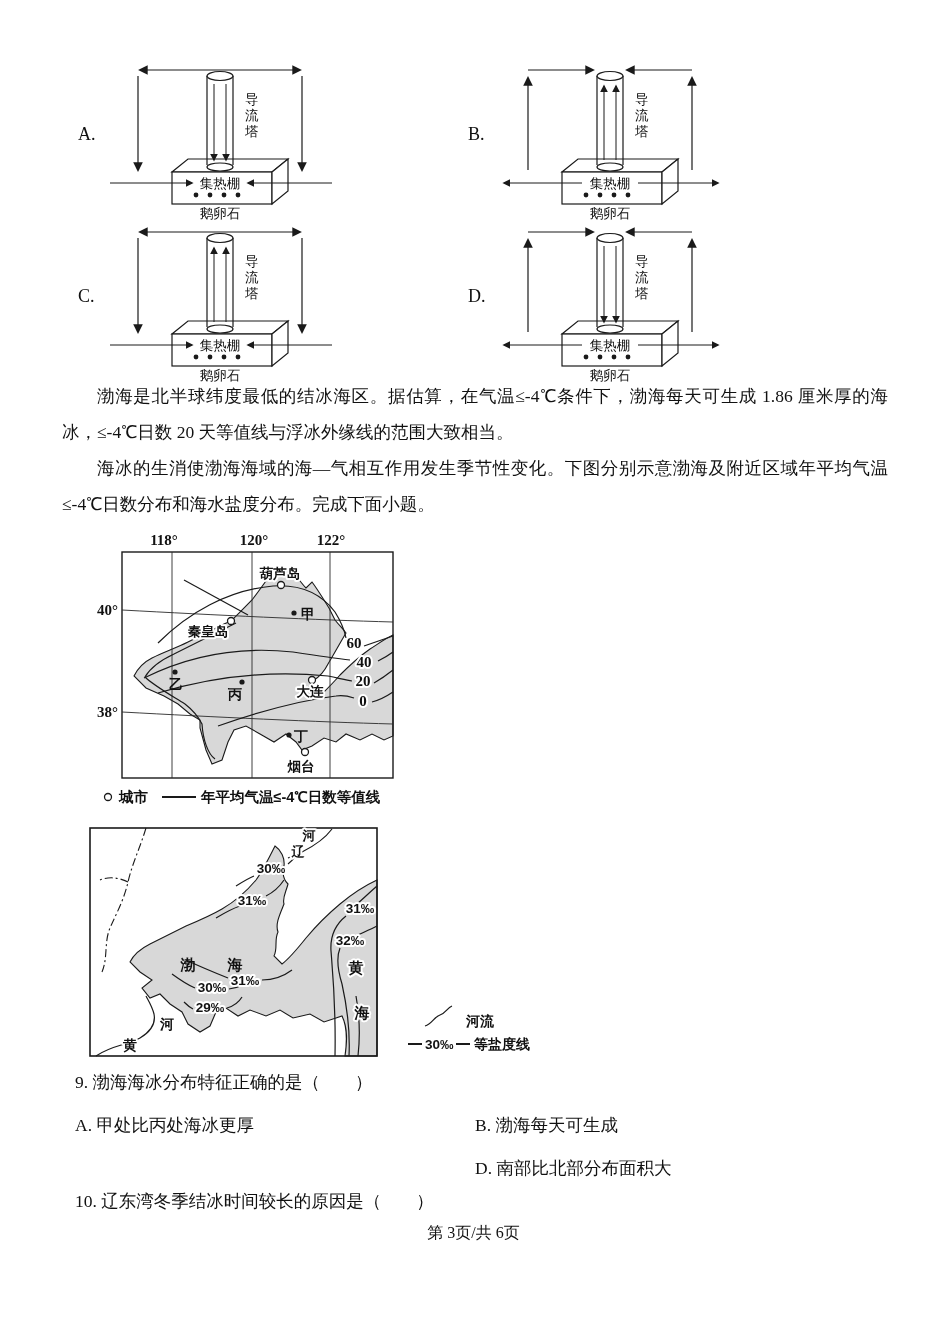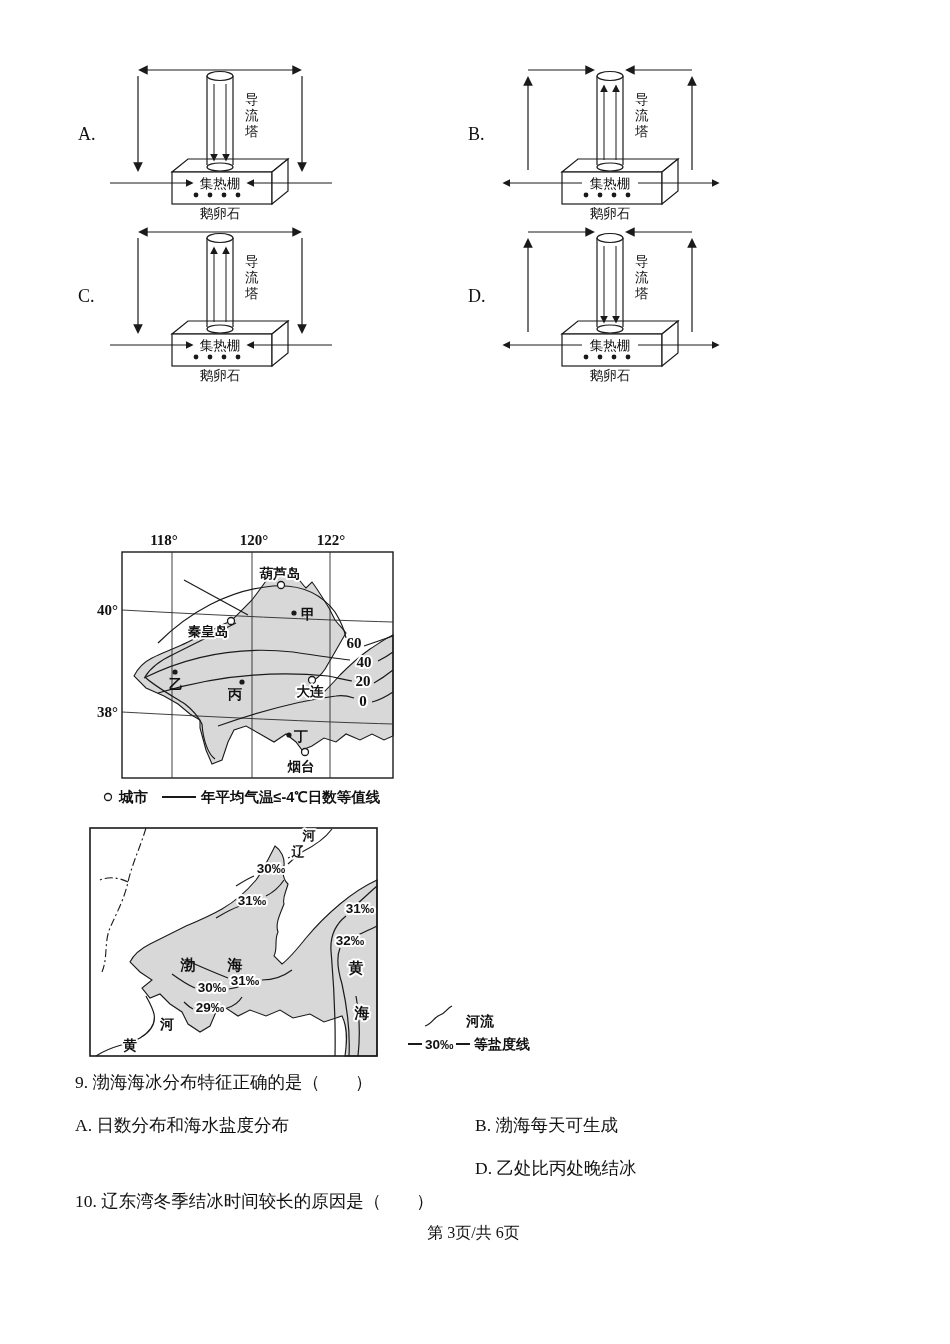--- a/index.html
+++ b/index.html
@@ -174,20 +174,24 @@
         <circle cx="132" cy="135" r="2.4"></circle>
       </g>
       <text class="d-serif" x="139" y="44">导</text>
       <text class="d-serif" x="139" y="60">流</text>
       <text class="d-serif" x="139" y="76">塔</text>
       <text class="d-serif" x="114" y="128" text-anchor="middle">集热棚</text>
       <text class="d-serif" x="114" y="158" text-anchor="middle">鹅卵石</text>
     </svg>
   </div>
 
+  <div class="para-block">
+    <p>渤海是北半球纬度最低的结冰海区。据估算，在气温≤-4℃条件下，渤海每天可生成 1.86 厘米厚的海冰，≤-4℃日数 20 天等值线与浮冰外缘线的范围大致相当。</p>
+    <p>海冰的生消使渤海海域的海—气相互作用发生季节性变化。下图分别示意渤海及附近区域年平均气温≤-4℃日数分布和海水盐度分布。完成下面小题。</p>
+  </div>
 
   <svg style="position:absolute;left:88px;top:528px" width="350" height="290" viewBox="0 0 350 290">
 
     <path class="sea" d="M186,40 C192,38 200,40 205,44 C210,50 214,56 218,60 L224,54 C230,62 236,72 241,80 L247,92 C251,97 255,101 258,105 C252,115 246,126 240,136 C236,144 231,149 226,152 L220,160 C224,164 228,166 232,168 C238,162 246,154 252,147 C262,137 272,128 282,121 C290,116 298,110 305,107 L305,208 L296,212 L284,206 L272,212 L258,206 L248,214 L236,210 L224,218 L214,222 L208,214 L198,206 L186,214 L172,206 L158,198 L146,202 L140,214 L134,232 L124,236 L118,222 L112,200 L112,192 L102,186 L90,176 L76,168 L58,160 L46,148 C50,140 56,134 64,130 C76,124 88,120 100,114 C112,108 124,102 136,96 L143,93 C150,86 158,78 164,72 C170,64 176,56 180,50 Z"></path>
 
     <rect x="34" y="24" width="271" height="226" fill="none" stroke="#1a1a1a" stroke-width="1.4"></rect>
     <g class="grid">
       <line x1="84" y1="24" x2="84" y2="250"></line>
       <line x1="164" y1="24" x2="164" y2="250"></line>
       <line x1="242" y1="24" x2="242" y2="250"></line>
@@ -301,20 +305,20 @@
 
     <path class="iso" d="M337,200 C344,198 346,191 352,189 C358,187 359,182 364,180"></path>
     <text class="m-sans" font-size="14" x="378" y="200">河流</text>
     <line x1="320" y1="218" x2="334" y2="218" stroke="#1a1a1a" stroke-width="2"></line>
     <text class="m-sans" font-size="13.5" x="337" y="223">30‰</text>
     <line x1="368" y1="218" x2="382" y2="218" stroke="#1a1a1a" stroke-width="2"></line>
     <text class="m-sans" font-size="14" x="386" y="223">等盐度线</text>
   </svg>
 
   <div class="qline" style="left:75px;top:1070px">9. 渤海海冰分布特征正确的是（　　）</div>
-  <div class="qline" style="left:75px;top:1113px">A. 日数分布和海水盐度分布</div>
+  <div class="qline" style="left:75px;top:1113px">A. 甲处比丙处海冰更厚</div>
   <div class="qline" style="left:475px;top:1113px">B. 渤海每天可生成</div>
-  <div class="qline" style="left:475px;top:1156px">D. 乙处比丙处晚结冰</div>
+  <div class="qline" style="left:475px;top:1156px">D. 南部比北部分布面积大</div>
   <div class="qline" style="left:75px;top:1189px">10. 辽东湾冬季结冰时间较长的原因是（　　）</div>
 
   <div class="footer">第 3页/共 6页</div>
 
 </div>
 
 </body></html>

